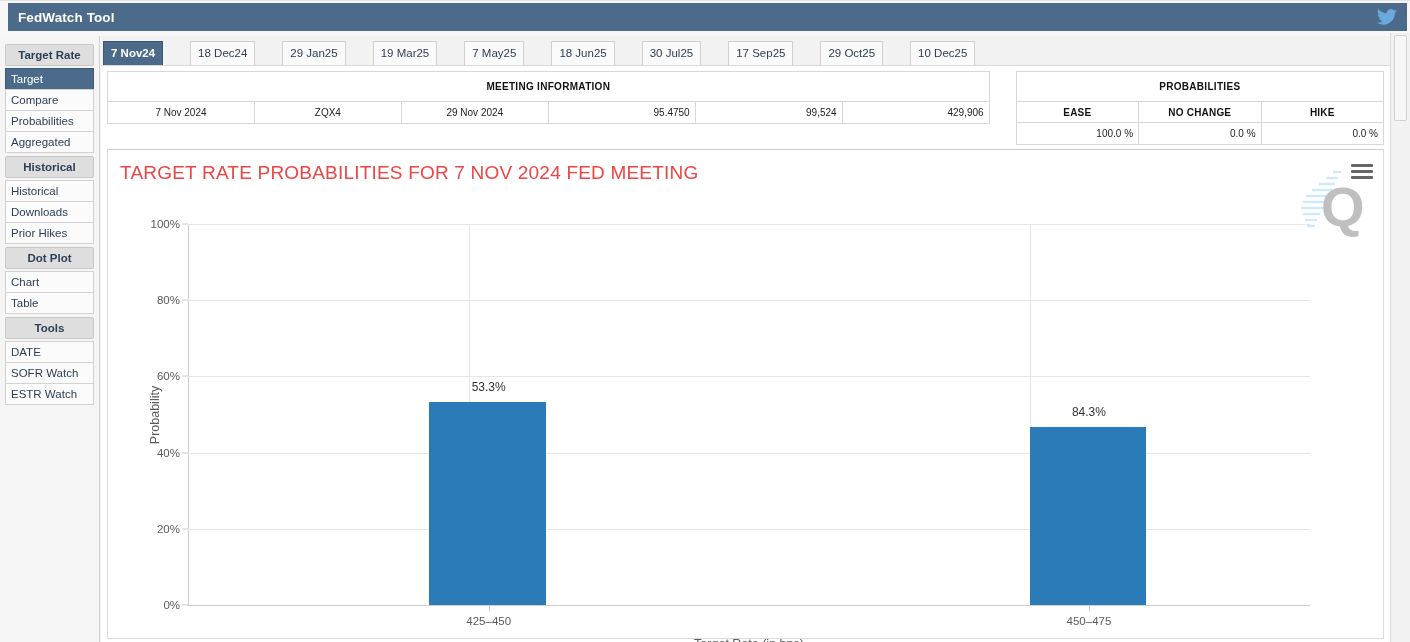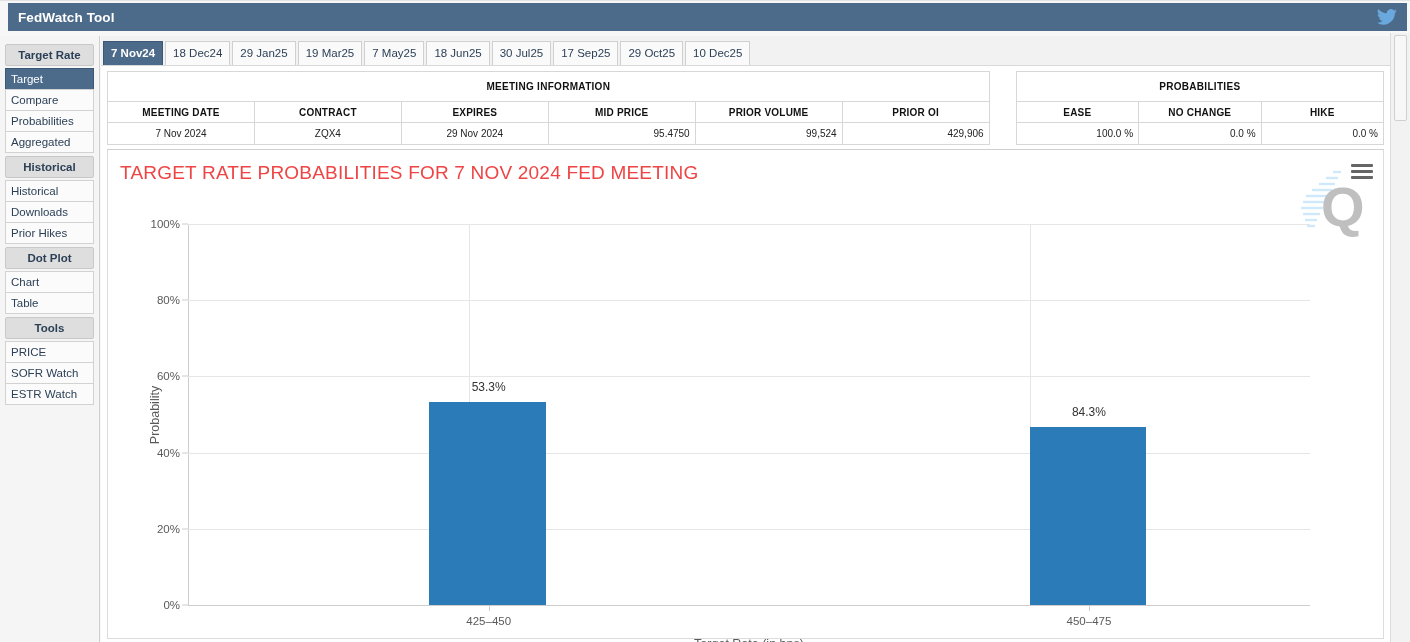--- a/index.html
+++ b/index.html
@@ -80,20 +80,21 @@
   
   .tabstrip {
     position: absolute;
     left: 0; top: 0;
     width: 100%; height: 30px;
     background: #f2f2f2;
     border-bottom: 1px solid #d9d9d9;
     display: flex;
     align-items: flex-end;
     padding-left: 2px;
+    gap: 25px;
   }
   .tab {
     font-size: 11.5px;
     color: #2b3f56;
     background: #fafafa;
     border: 1px solid #d0d0d0;
     border-bottom: none;
     padding: 4px 7px 5px 7px;
     margin-right: 2px;
     height: 24px;
@@ -339,21 +340,21 @@
     <div class="side-group">Historical</div>
     <div class="side-item">Historical</div>
     <div class="side-item">Downloads</div>
     <div class="side-item">Prior Hikes</div>
 
     <div class="side-group">Dot Plot</div>
     <div class="side-item">Chart</div>
     <div class="side-item">Table</div>
 
     <div class="side-group">Tools</div>
-    <div class="side-item">PRICE</div>
+    <div class="side-item">DATE</div>
     <div class="side-item">SOFR Watch</div>
     <div class="side-item">ESTR Watch</div>
   </div>
 
   <div class="main">
 
     <div class="tabstrip">
       <div class="tab active">7 Nov24</div>
       <div class="tab">18 Dec24</div>
       <div class="tab">29 Jan25</div>
@@ -366,28 +367,20 @@
       <div class="tab">10 Dec25</div>
     </div>
 
     <div class="tables">
 
       <div class="meeting-wrap">
         <table class="info" width="100%">
           <tbody>
               <tr>
             <th class="caption" colspan="6">MEETING INFORMATION</th>
-          </tr>
-          <tr>
-            <th class="col" style="width:170px">MEETING DATE</th>
-            <th class="col" style="width:150px">CONTRACT</th>
-            <th class="col" style="width:150px">EXPIRES</th>
-            <th class="col" style="width:132px">MID PRICE</th>
-            <th class="col" style="width:190px">PRIOR VOLUME</th>
-            <th class="col" style="width:116px">PRIOR OI</th>
           </tr>
           <tr>
             <td class="val">7 Nov 2024</td>
             <td class="val">ZQX4</td>
             <td class="val">29 Nov 2024</td>
             <td class="num">95.4750</td>
             <td class="num">99,524</td>
             <td class="num">429,906</td>
           </tr>
         </tbody>

